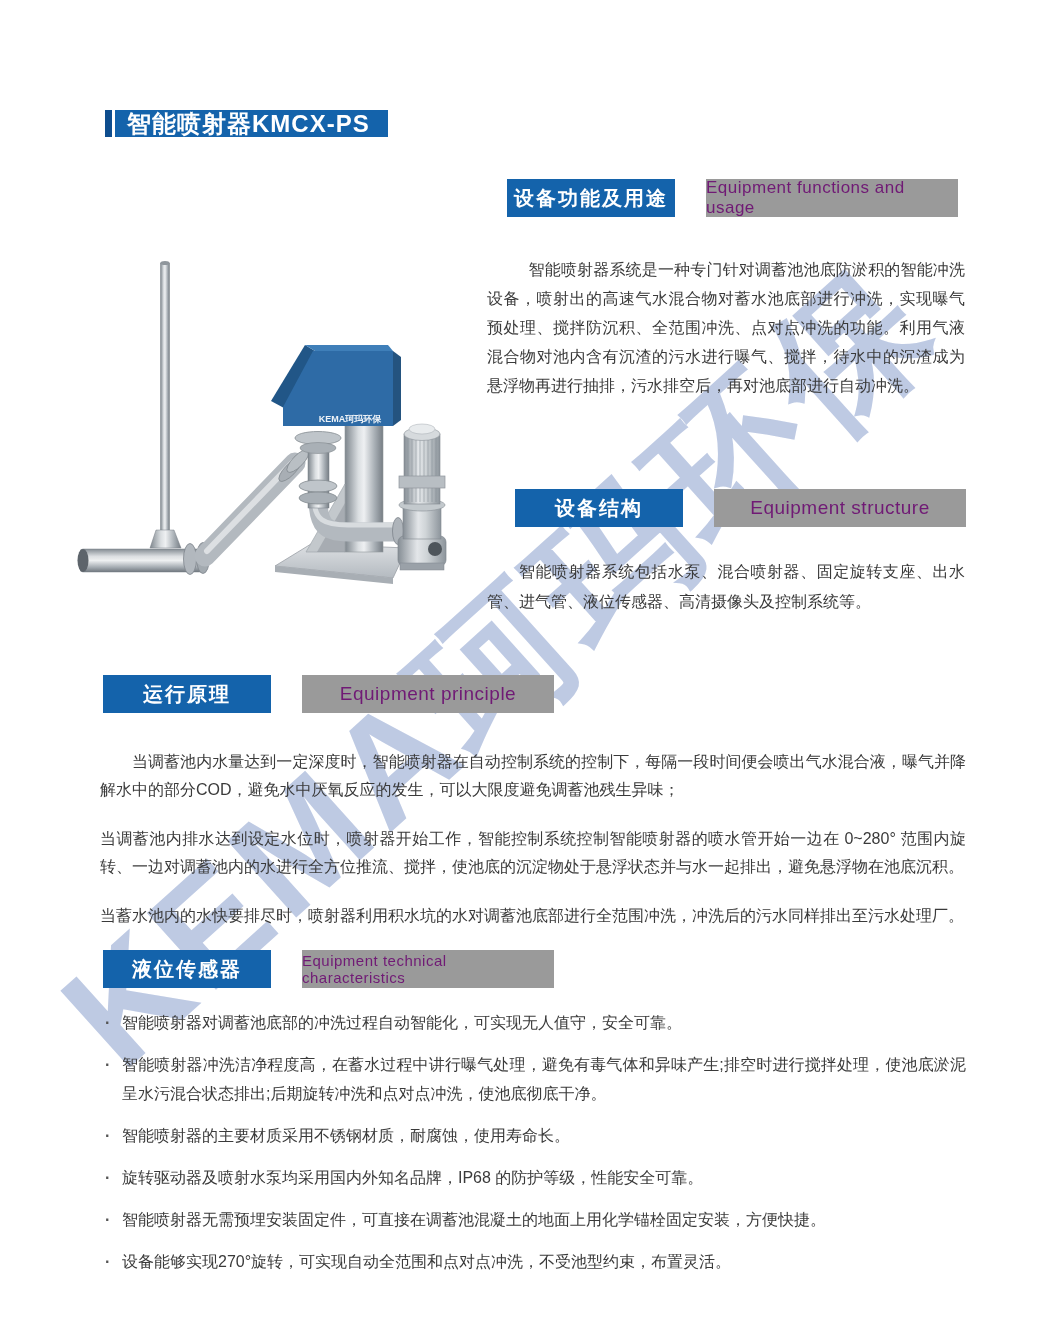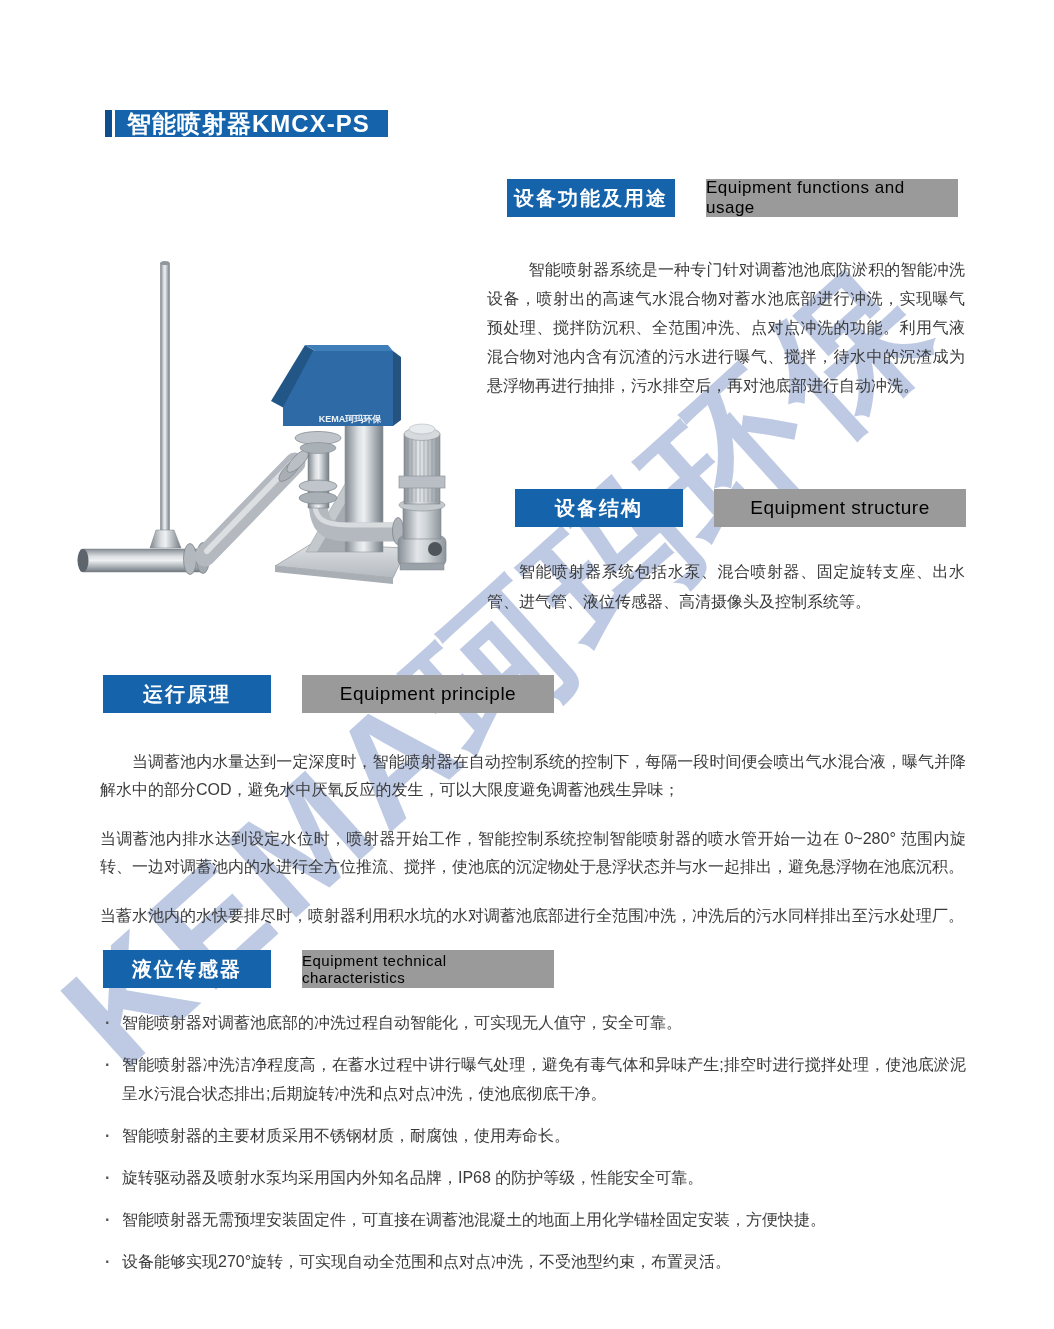--- a/index.html
+++ b/index.html
@@ -31,21 +31,21 @@
     background:var(--accent-blue);color:#fff;font-size:24px;font-weight:bold;
     display:flex;align-items:center;padding:0 18px 0 12px;letter-spacing:1px;
   }
   
   .sec{position:absolute;display:flex;z-index:2;height:38px;gap:28px;}
   .sec-zh{
     width:168px;background:var(--accent-blue);color:#fff;font-size:20px;font-weight:bold;
     display:flex;align-items:center;justify-content:center;letter-spacing:2px;flex:none;
   }
   .sec-en{
-    width:252px;margin-left:3px;background:var(--header-gray);color:#000000;
+    width:252px;margin-left:3px;background:var(--header-gray);color:#701a75;
     display:flex;align-items:center;justify-content:center;flex:none;letter-spacing:.5px;
   }
   .en-17{font-size:17px;}
   .en-19{font-size:19px;}
   .en-15{font-size:15px;}
   
   .txt{color:var(--body-text);font-size:16px;text-align:justify;z-index:1;}
   .body-functions{position:absolute;left:487px;top:255px;width:478px;line-height:29px;text-indent:2.6em;}
   .body-structure{position:absolute;left:487px;top:557px;width:478px;line-height:30px;text-indent:2em;}
   .principle-text{position:absolute;left:100px;top:748px;width:866px;line-height:28px;}

